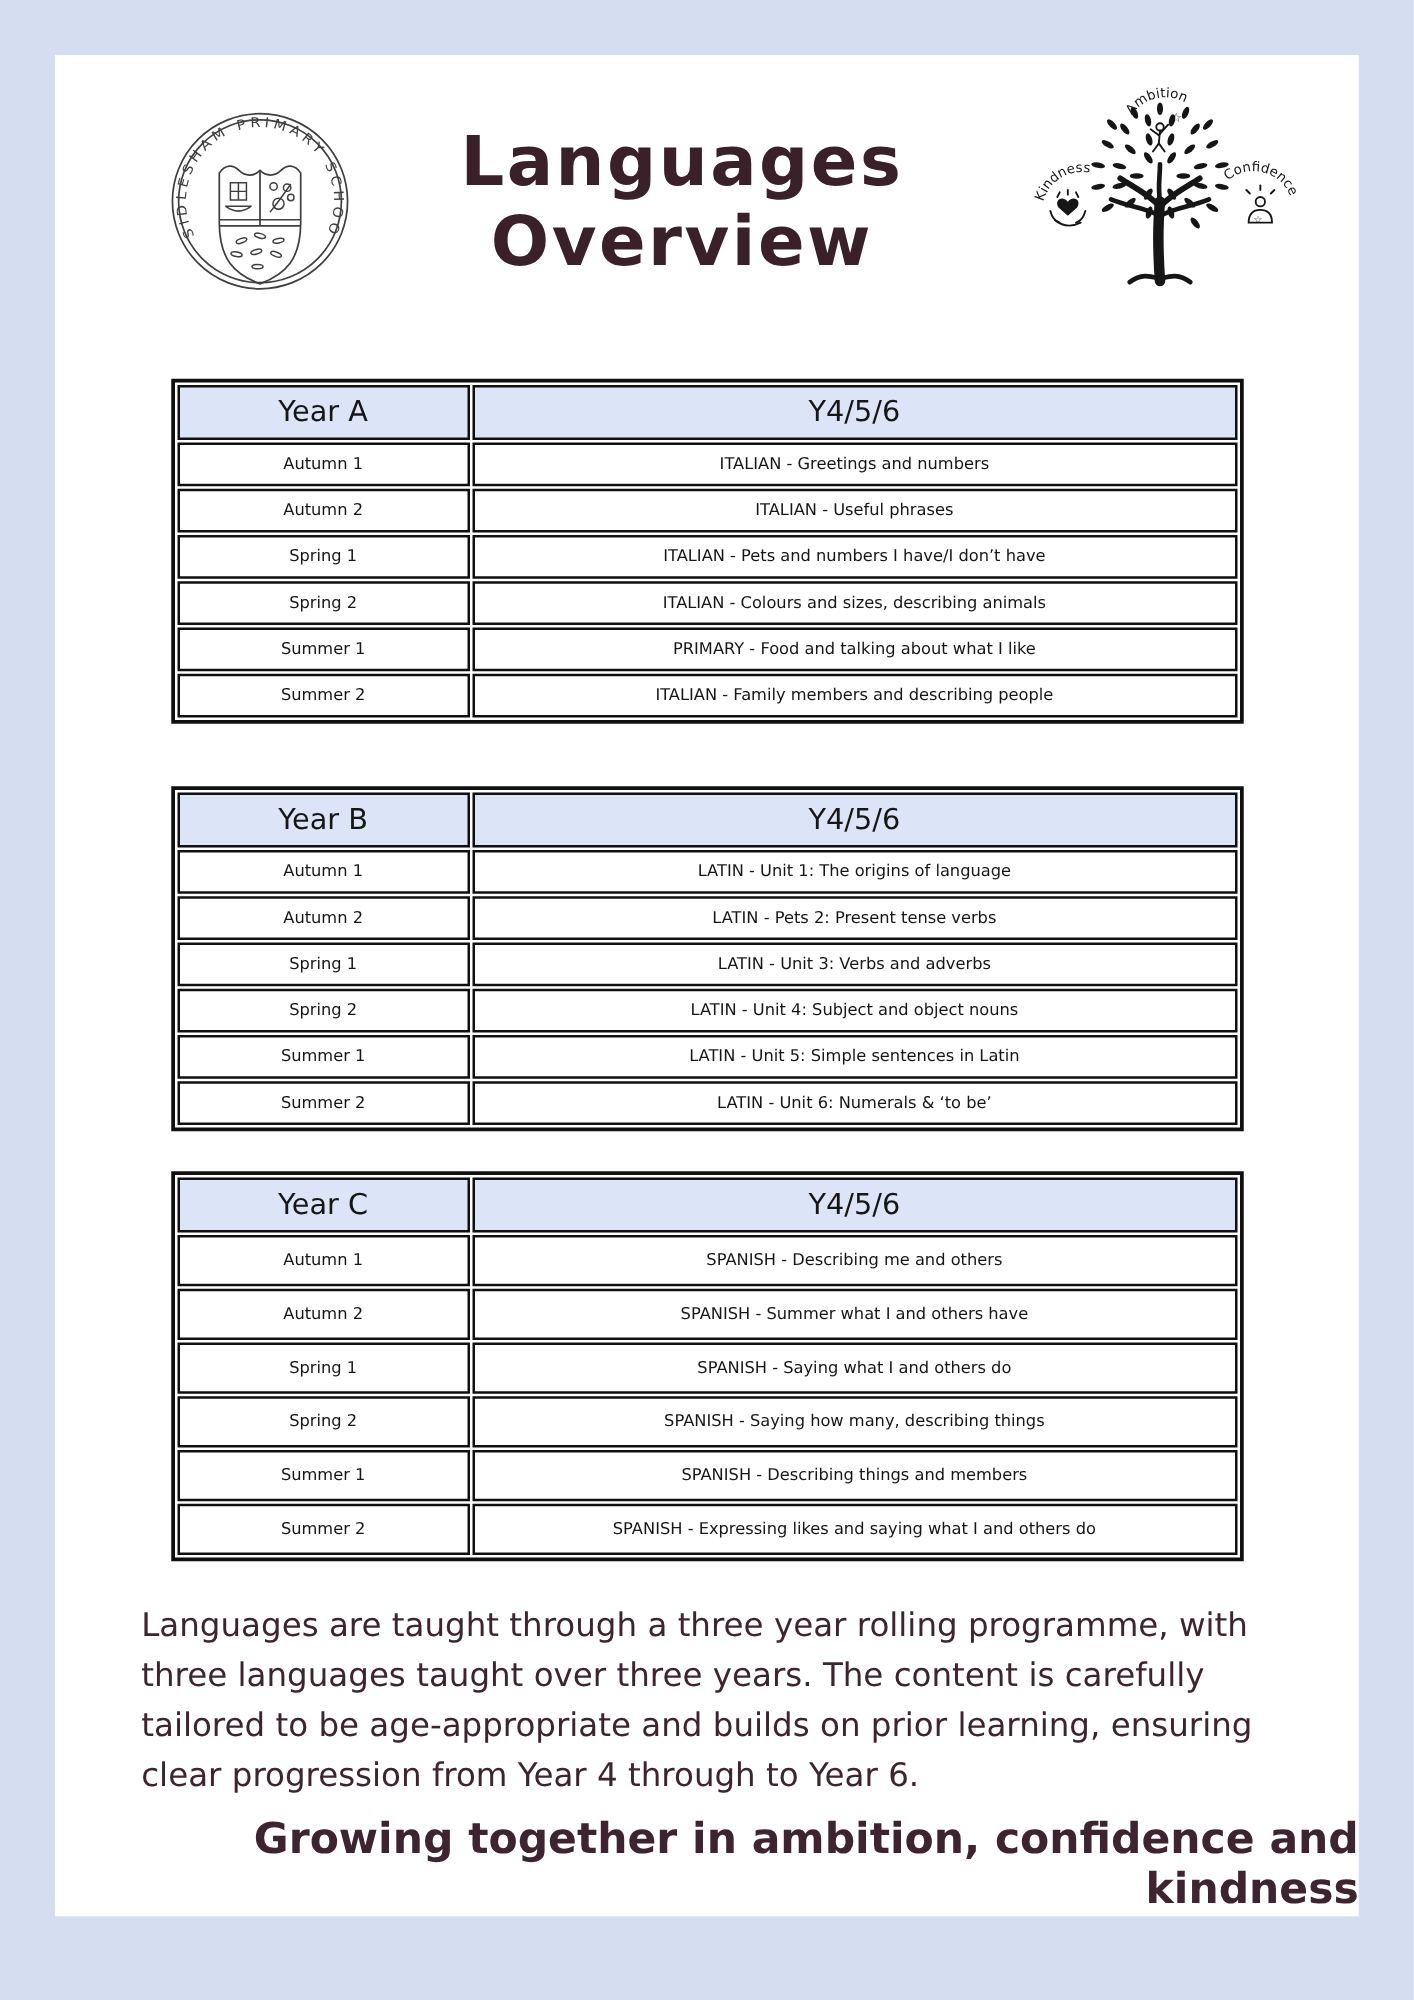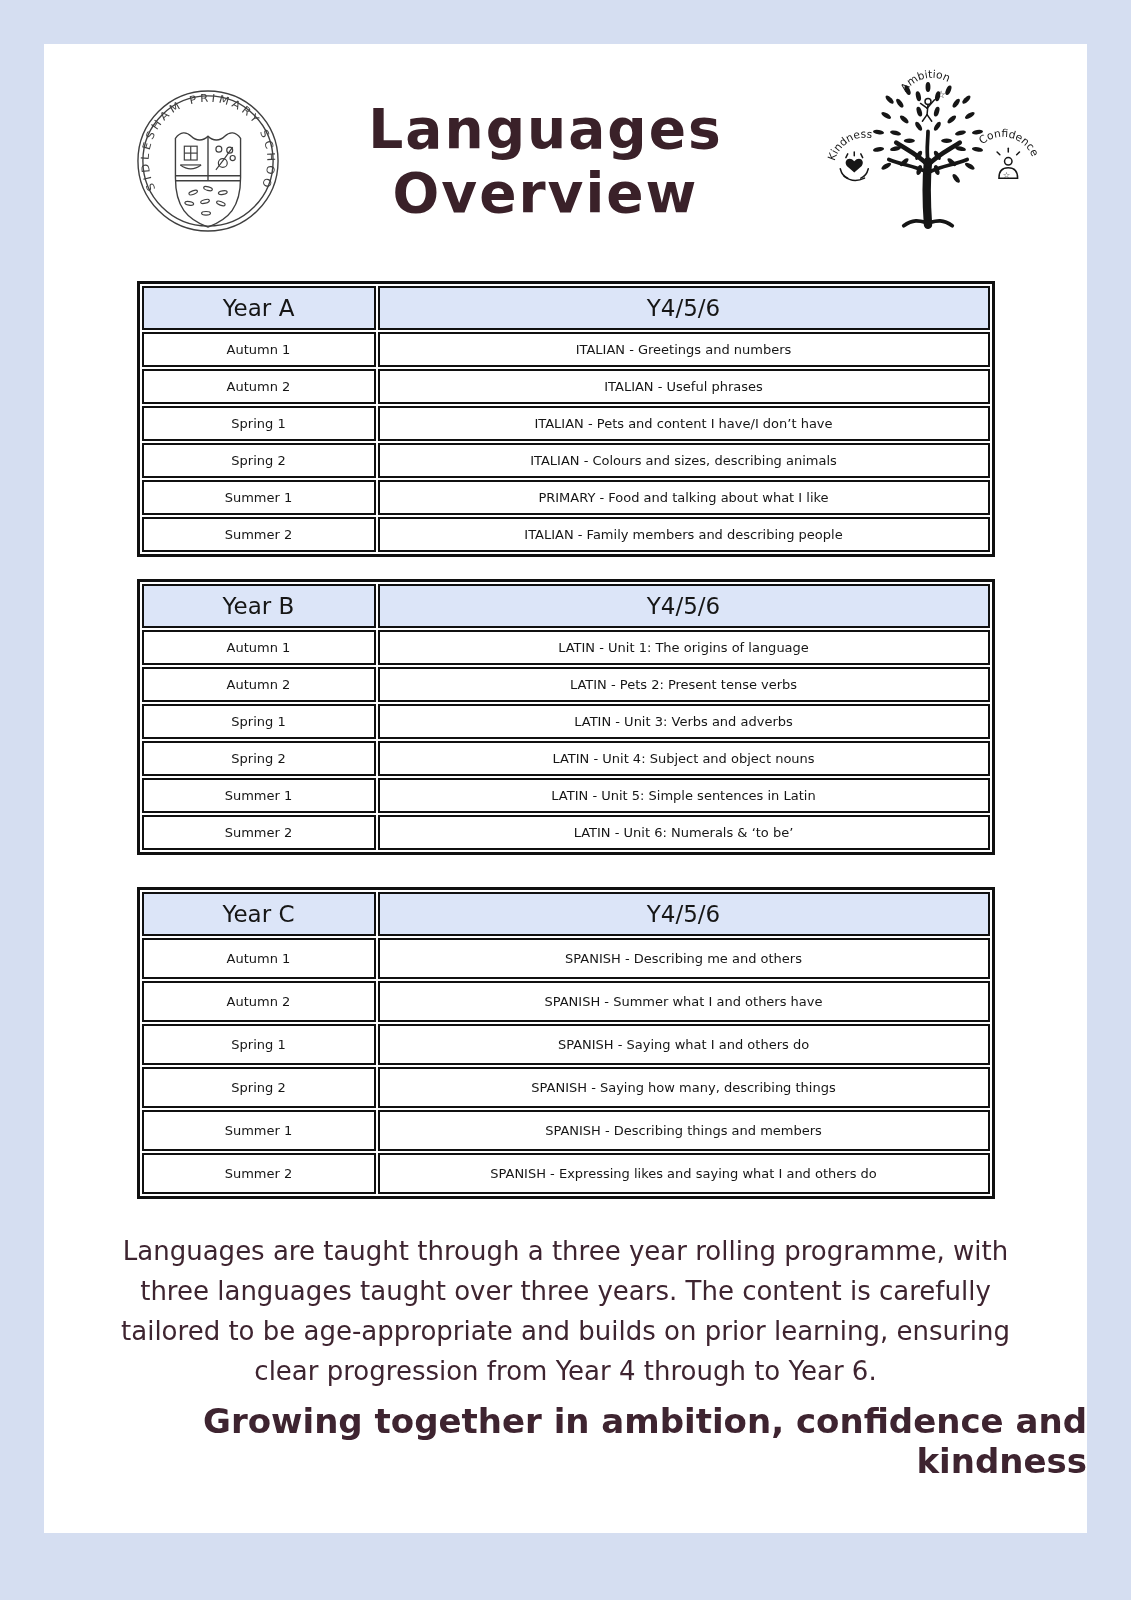--- a/index.html
+++ b/index.html
@@ -32,43 +32,43 @@
 
   
   table.schedule {
     width:858px;
     margin:0 auto;
     border-collapse:separate;
     border-spacing:2px;
     border:3px solid #101010;
     table-layout:fixed;
   }
-  table.schedule.t1 { margin-top:45px; }
-  table.schedule.t2 { margin-top:22px; }
+  table.schedule.t1 { margin-top:67px; }
+  table.schedule.t2 { margin-top:50px; }
   table.schedule.t3 { margin-top:32px; }
   .schedule th, .schedule td {
     border:2.5px solid #101010;
     text-align:center; vertical-align:middle;
     color:#161616;
     overflow:hidden; white-space:nowrap;
   }
   .schedule th {
     background:#dce5f8;
     font-weight:normal; font-size:23px;
     height:38px;
   }
   .schedule td { font-size:13px; height:29px; }
   .schedule.t3 td { height:35px; }
   .col-term { width:228px; }
 
   
   .blurb {
     width:905px;
     margin:32px auto 0;
-    text-align:center;
+    text-align:left;
     font-size:26px; line-height:40px;
     color:#3e2430;
   }
   .tagline {
     margin:10px auto 0;
     text-align:right;
     font-size:34px; font-weight:bold;
     color:#3e2430;
   }
   svg text { font-family:"DejaVu Sans","Liberation Sans",sans-serif; }
@@ -231,21 +231,21 @@
       <tr>
         <td>Autumn 1</td>
         <td>ITALIAN - Greetings and numbers</td>
       </tr>
       <tr>
         <td>Autumn 2</td>
         <td>ITALIAN - Useful phrases</td>
       </tr>
       <tr>
         <td>Spring 1</td>
-        <td>ITALIAN - Pets and content I have/I don’t have</td>
+        <td>ITALIAN - Pets and numbers I have/I don’t have</td>
       </tr>
       <tr>
         <td>Spring 2</td>
         <td>ITALIAN - Colours and sizes, describing animals</td>
       </tr>
       <tr>
         <td>Summer 1</td>
         <td>PRIMARY - Food and talking about what I like</td>
       </tr>
       <tr>

